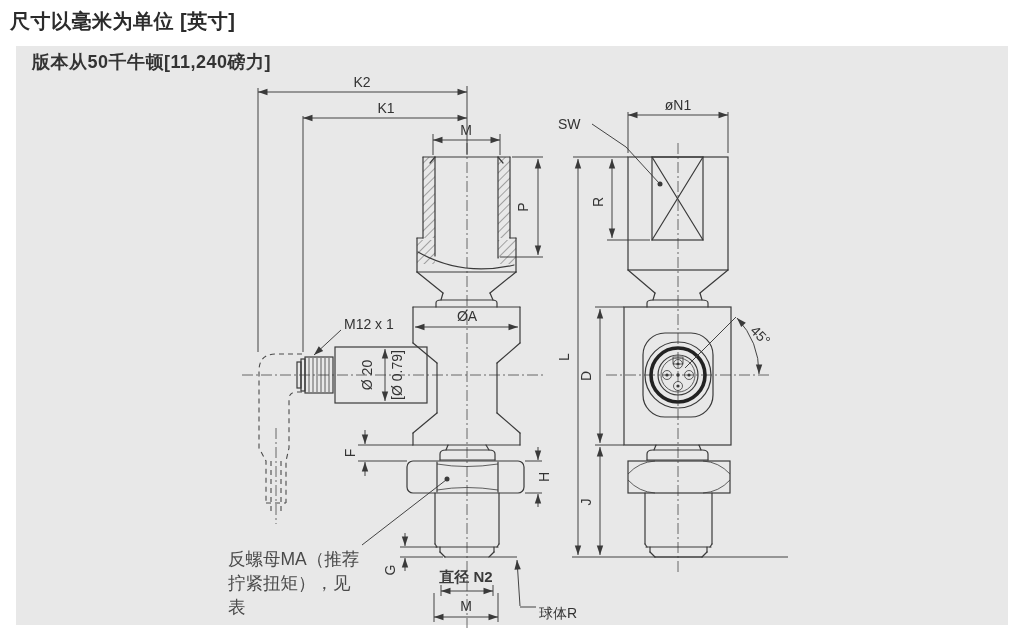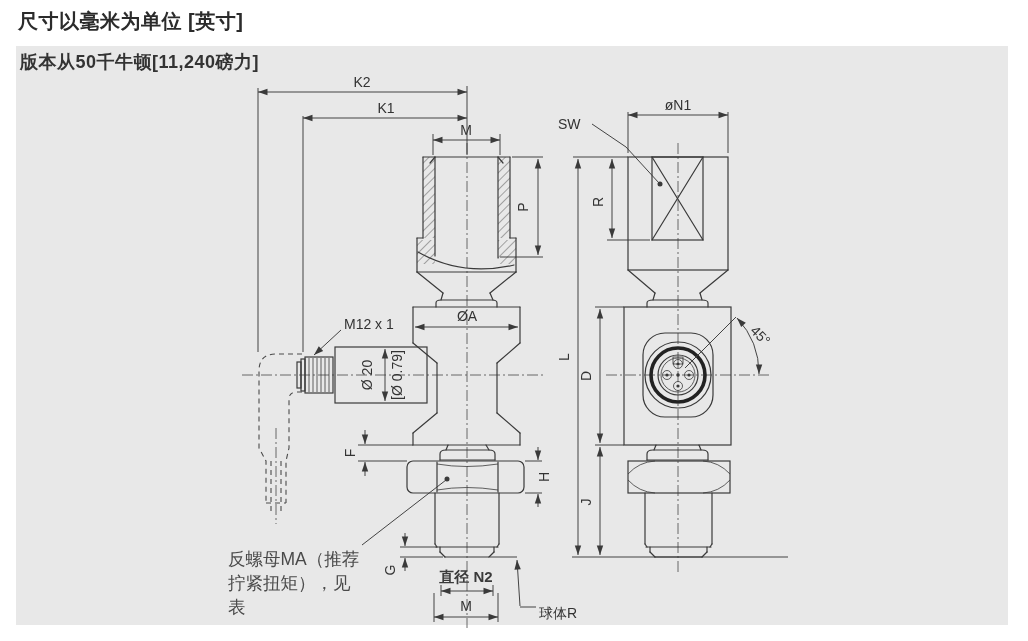--- a/index.html
+++ b/index.html
@@ -3,29 +3,29 @@
 <meta charset="utf-8">
 <style>
   html,body{margin:0;padding:0;}
   body{
     width:1028px;height:641px;position:relative;
     background:#ffffff;
     font-family:"Liberation Sans", sans-serif;
     color:#2d2d2d;
   }
   .title{
-    position:absolute;left:18px;top:8px;
+    position:absolute;left:10px;top:8px;
     font-size:20px;font-weight:700;color:#2b2b2b;letter-spacing:0.5px;
   }
   .panel{
     position:absolute;left:16px;top:46px;width:992px;height:579px;
     background:#e8e8e8;
   }
   .subtitle{
-    position:absolute;left:20px;top:50px;
+    position:absolute;left:32px;top:50px;
     font-size:18px;font-weight:600;color:#333333;letter-spacing:0.5px;
   }
   svg.drawing{position:absolute;left:0;top:0;}
   svg .ol{stroke:#3a3a3a;stroke-width:1.2;fill:none;stroke-linecap:round;}
   svg .thin{stroke:#3a3a3a;stroke-width:0.8;fill:none;}
   svg .dim{stroke:#3a3a3a;stroke-width:0.95;fill:none;}
   svg .cl{stroke:#5a5a5a;stroke-width:0.9;fill:none;stroke-dasharray:11 3 2 3;}
   svg .ghost{stroke:#4a4a4a;stroke-width:1.1;fill:none;stroke-dasharray:5 4;}
   svg text{fill:#333333;font-family:"Liberation Sans",sans-serif;font-size:14px;}
   svg text.cjk{font-size:15px;font-weight:600;fill:#3a3a3a;}

